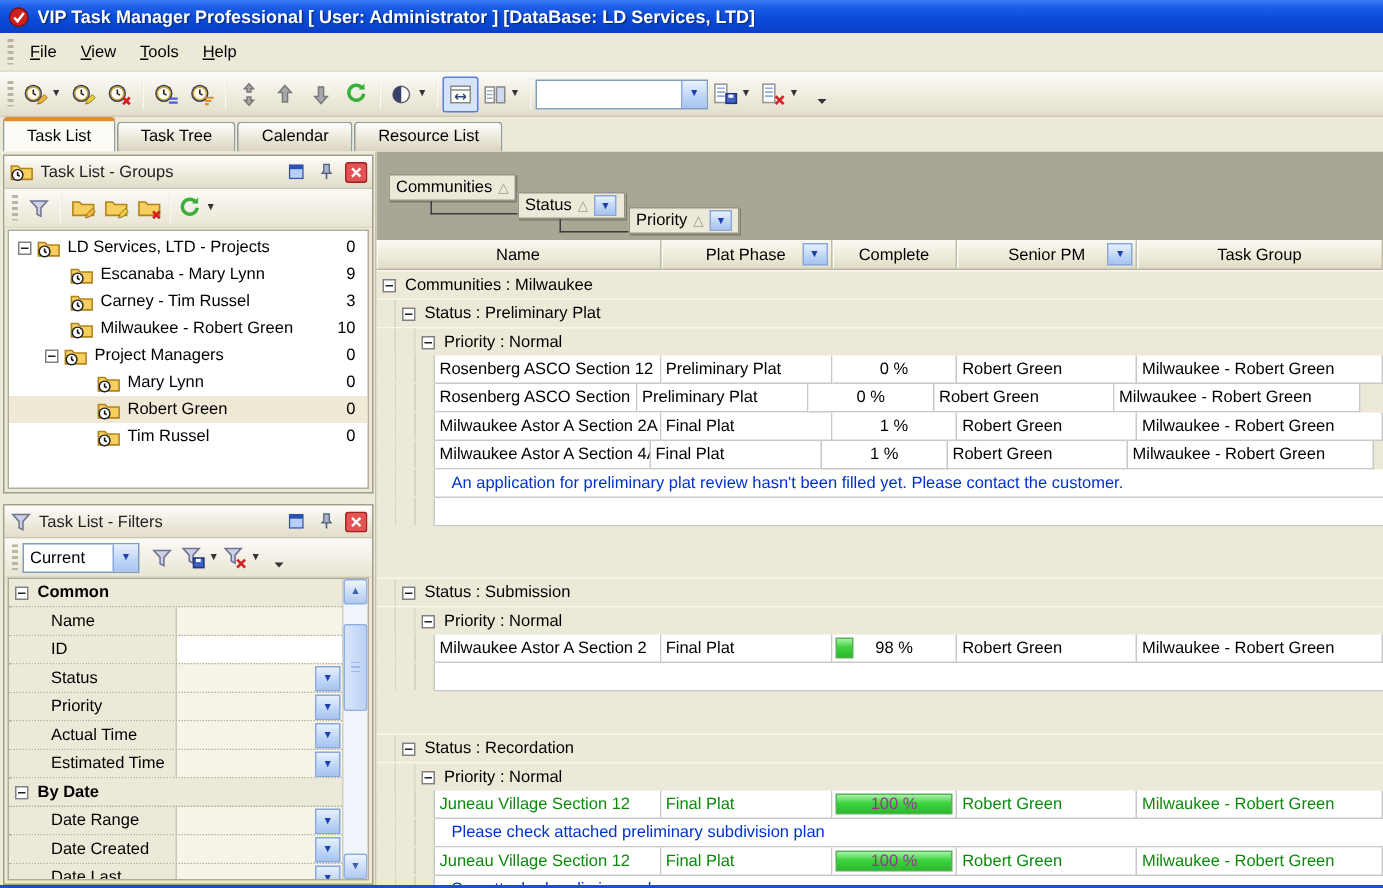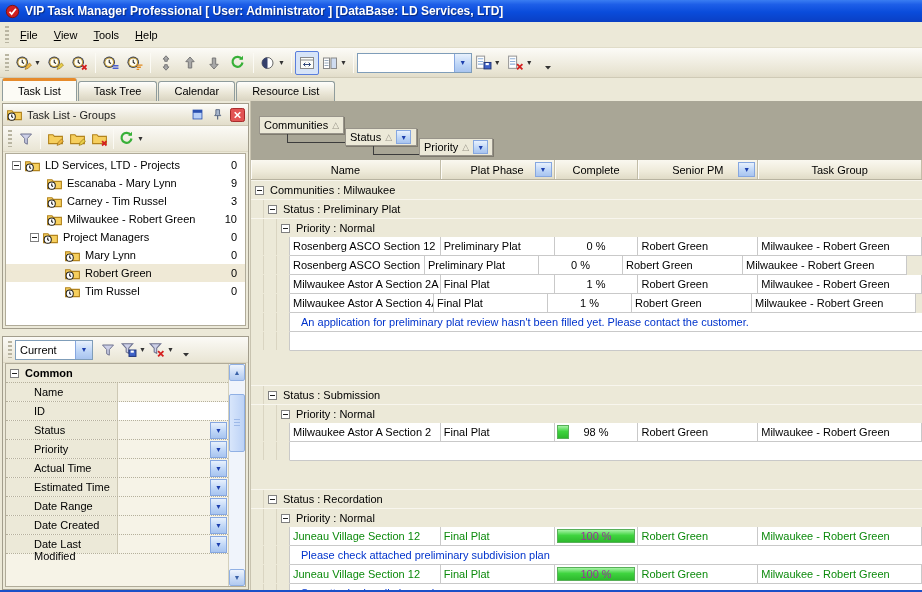--- a/index.html
+++ b/index.html
@@ -495,20 +495,46 @@
                   <path d="M5.4 8.1v1.9l1.3.8" fill="none" stroke="#111"></path>
                 </svg>
               </span>
               <span class="lbl">Tim Russel</span>
               <span class="cnt">0</span>
             </div>
           </div>
       </div>
 
       <div class="panel" id="filters-panel">
+        <div class="panel-header">
+          <span class="icon" id="filters-hdr-icon">
+              <svg width="16" height="16" viewBox="0 0 16 16">
+                <path d="M2.5 3h11L9.3 7.6v5.6l-2.6-1.4V7.6z" fill="#cdd0e8" stroke="#6f7390"></path>
+              </svg>
+            </span>
+          <span class="panel-title">Task List - Filters</span>
+          <span class="ph-btn" id="f-btn-pos">
+              <svg width="13" height="13" viewBox="0 0 16 16">
+                <rect x="2.5" y="2.5" width="11" height="11" fill="#b8d0f8" stroke="#2a50b0"></rect>
+                <rect x="2.5" y="2.5" width="11" height="3.4" fill="#2a50b0"></rect>
+              </svg>
+            </span>
+          <span class="ph-btn" id="f-btn-pin">
+              <svg width="13" height="13" viewBox="0 0 16 16">
+                <path d="M6 2h4.5v5.5L12 9.4H4.5L6 7.5z" fill="#a8b6cc" stroke="#4a5a78"></path>
+                <path d="M8.2 9.4v4.6" stroke="#4a5a78" stroke-width="1.3"></path>
+              </svg>
+            </span>
+          <span class="ph-btn" id="f-btn-close">
+              <svg width="15" height="14" viewBox="0 0 16 15">
+                <rect x="0.5" y="0.5" width="15" height="14" rx="2" fill="#e25454" stroke="#a02020"></rect>
+                <path d="M5 4.5l6 6m0-6l-6 6" stroke="#fff" stroke-width="1.7"></path>
+              </svg>
+            </span>
+        </div>
         <div class="panel-toolbar" id="filters-toolbar">
           <span class="grip"></span>
           <span class="combo" style="width:78px;margin-right:4px;">
             <span class="val" style="flex:1">Current</span>
             <span class="dd">▼</span>
           </span>
         <span class="pt-btn">
               <span class="icon">
                 <svg width="16" height="16" viewBox="0 0 16 16">
                   <path d="M2.5 3h11L9.3 7.6v5.6l-2.6-1.4V7.6z" fill="#cdd0e8" stroke="#6f7390"></path>
@@ -573,20 +599,24 @@
                 <div class="fg-val">
                   <span class="fg-dd">▼</span>
                 </div>
               </div>
               <div class="fg-row">
                 <div class="fg-label">Estimated Time</div>
                 <div class="fg-val">
                   <span class="fg-dd">▼</span>
                 </div>
               </div>
+              <div class="fg-row hdr">
+                <span class="exp"></span>
+                <span>By Date</span>
+              </div>
               <div class="fg-row">
                 <div class="fg-label">Date Range</div>
                 <div class="fg-val">
                   <span class="fg-dd">▼</span>
                 </div>
               </div>
               <div class="fg-row">
                 <div class="fg-label">Date Created</div>
                 <div class="fg-val">
                   <span class="fg-dd">▼</span>

